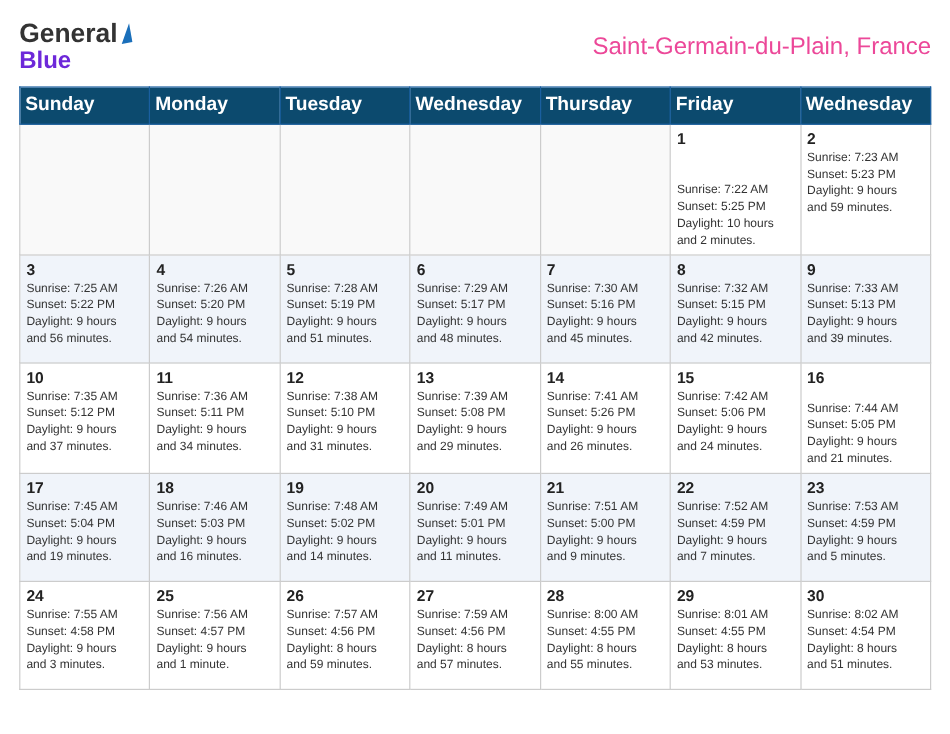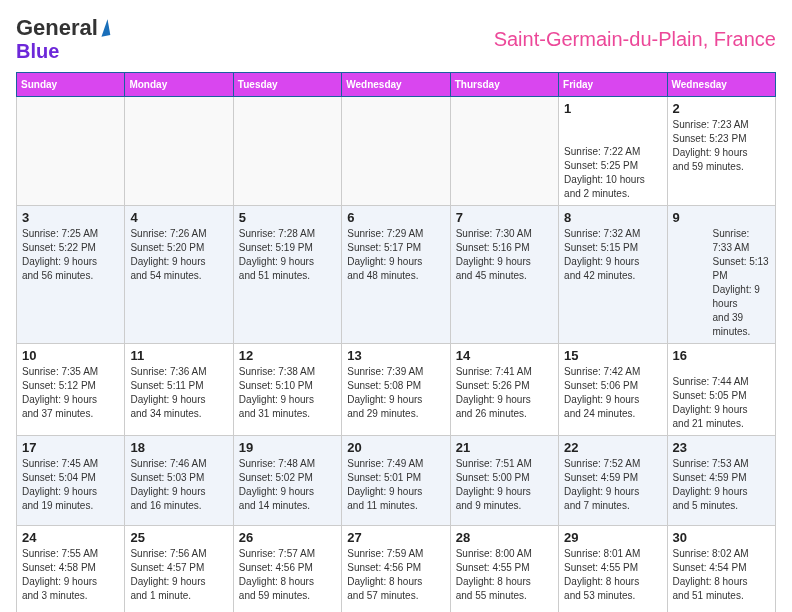--- a/index.html
+++ b/index.html
@@ -52,23 +52,23 @@
     .location {
       font-size: 20px;
       color: #ec4899;
     }
     table {
       width: 100%;
       border-collapse: collapse;
       table-layout: fixed;
     }
     thead tr th {
-      background-color: #d946ef;
+      background-color: #0c4a6e;
       color: #fff;
-      font-size: 10px;
+      font-size: 16px;
       font-weight: bold;
       padding: 6px 4px;
       text-align: left;
       border: 1px solid #1a5fa0;
     }
     tbody tr td {
       border: 1px solid #ccc;
       vertical-align: top;
       padding: 4px 5px;
       font-size: 10.5px;
@@ -182,21 +182,21 @@
         </td>
         <td>
           <span class="day-num">8</span>
           <div class="day-info" style="white-space: pre-line;">Sunrise: 7:32 AM
 Sunset: 5:15 PM
 Daylight: 9 hours
 and 42 minutes.</div>
         </td>
         <td>
           <span class="day-num">9</span>
-          <div class="day-info" style="white-space: pre-line; margin-left: 40px;">Sunrise: 7:33 AM
+          <div class="day-info" style="white-space: pre-line;">Sunrise: 7:33 AM
 Sunset: 5:13 PM
 Daylight: 9 hours
 and 39 minutes.</div>
         </td>
       </tr>
       <tr>
         <td>
           <span class="day-num">10</span>
           <div class="day-info" style="white-space: pre-line;">Sunrise: 7:35 AM
 Sunset: 5:12 PM

